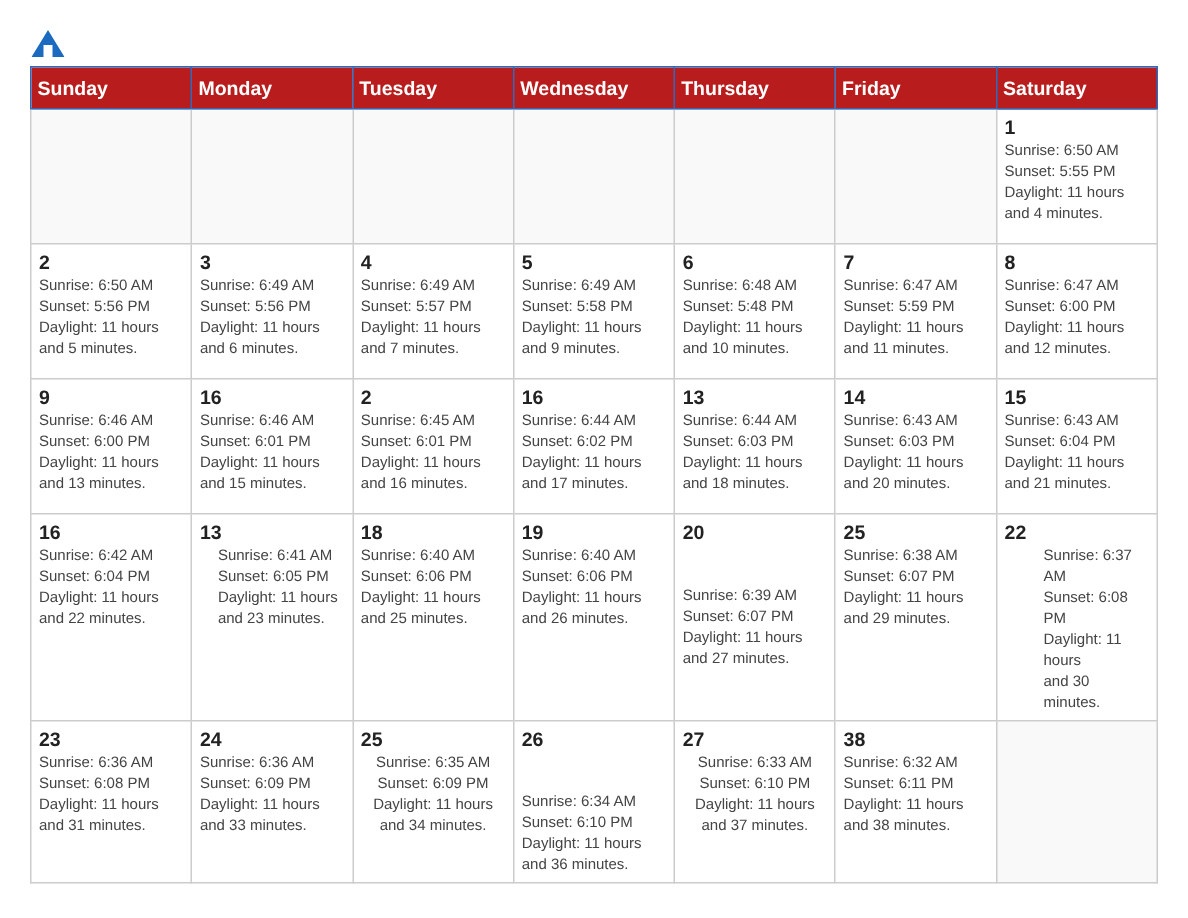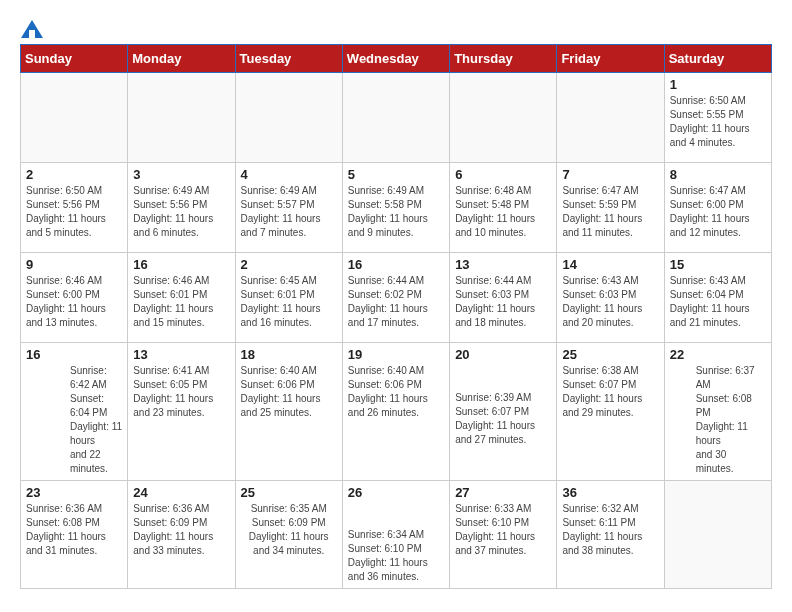--- a/index.html
+++ b/index.html
@@ -218,28 +218,28 @@
           <span class="day-num">15</span>
           <div class="day-info" style="white-space: pre-line;">Sunrise: 6:43 AM
 Sunset: 6:04 PM
 Daylight: 11 hours
 and 21 minutes.</div>
         </td>
       </tr>
       <tr>
         <td>
           <span class="day-num">16</span>
-          <div class="day-info" style="white-space: pre-line; margin-left: 44px;">Sunrise: 6:42 AM
+          <div class="day-info" style="white-space: pre-line;">Sunrise: 6:42 AM
 Sunset: 6:04 PM
 Daylight: 11 hours
 and 22 minutes.</div>
         </td>
         <td>
           <span class="day-num">13</span>
-          <div class="day-info" style="white-space: pre-line;">Sunrise: 6:41 AM
+          <div class="day-info" style="white-space: pre-line; margin-left: 12px;">Sunrise: 6:41 AM
 Sunset: 6:05 PM
 Daylight: 11 hours
 and 23 minutes.</div>
         </td>
         <td>
           <span class="day-num">18</span>
           <div class="day-info" style="white-space: pre-line;">Sunrise: 6:40 AM
 Sunset: 6:06 PM
 Daylight: 11 hours
 and 25 minutes.</div>
@@ -297,27 +297,27 @@
         </td>
         <td>
           <span class="day-num">26</span>
           <div class="day-info" style="white-space: pre-line; margin-top: 28px;">Sunrise: 6:34 AM
 Sunset: 6:10 PM
 Daylight: 11 hours
 and 36 minutes.</div>
         </td>
         <td>
           <span class="day-num">27</span>
-          <div class="day-info" style="white-space: pre-line;">Sunrise: 6:33 AM
+          <div class="day-info" style="white-space: pre-line; text-align: center;">Sunrise: 6:33 AM
 Sunset: 6:10 PM
 Daylight: 11 hours
 and 37 minutes.</div>
         </td>
         <td>
-          <span class="day-num">36</span>
+          <span class="day-num">38</span>
           <div class="day-info" style="white-space: pre-line;">Sunrise: 6:32 AM
 Sunset: 6:11 PM
 Daylight: 11 hours
 and 38 minutes.</div>
         </td>
         <td class="empty"></td>
       </tr>
     </tbody>
 </table>
 

